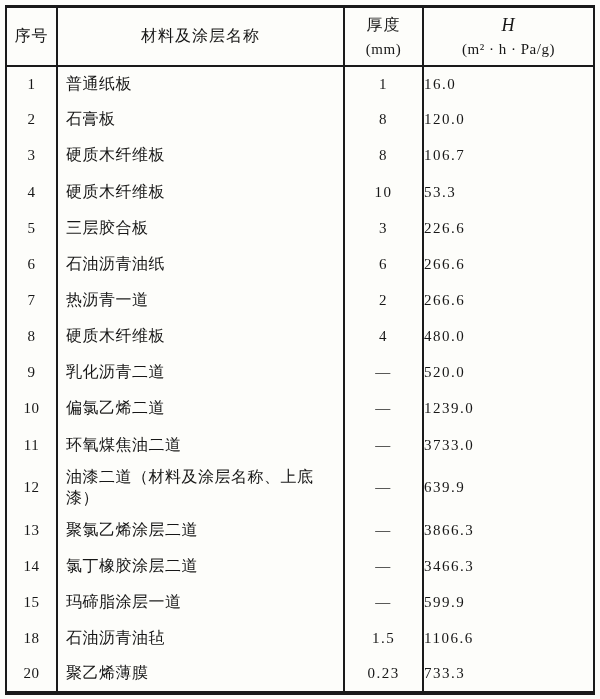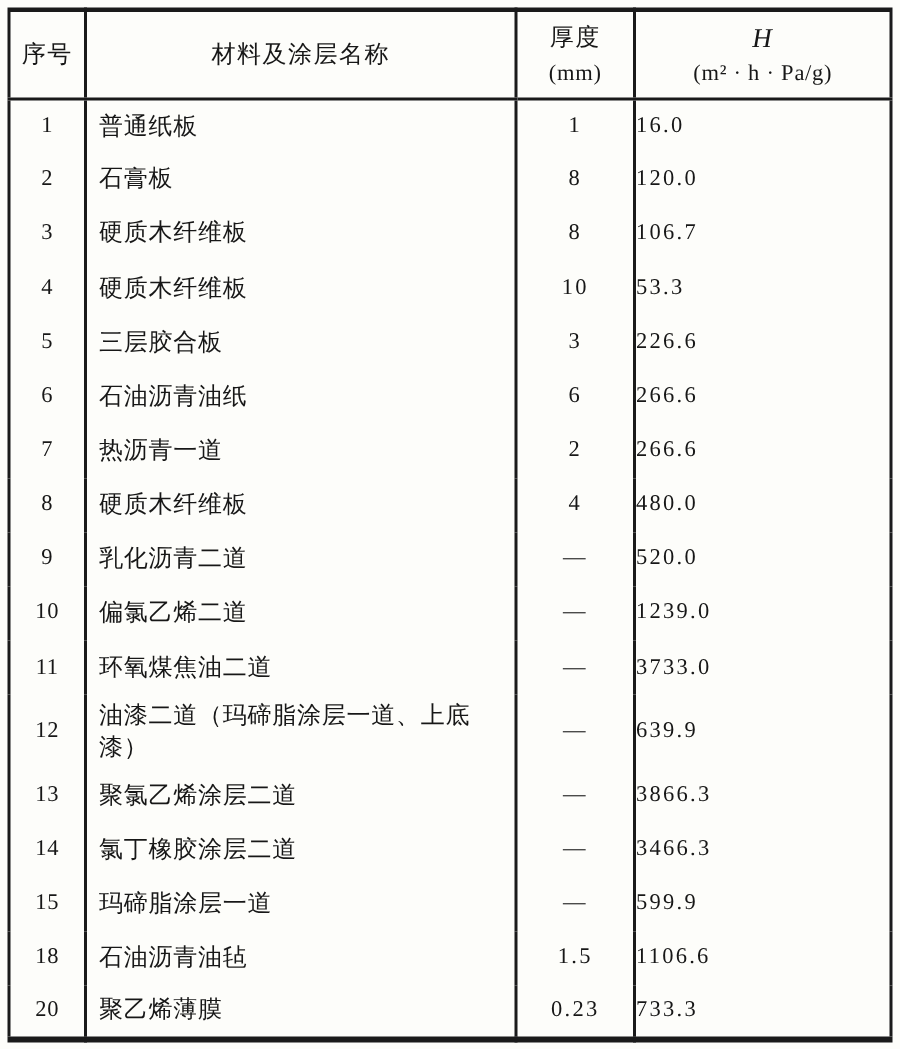--- a/index.html
+++ b/index.html
@@ -134,21 +134,21 @@
           <td class="c-h">1239.0</td>
         </tr>
         <tr>
           <td class="c-no">11</td>
           <td class="c-name">环氧煤焦油二道</td>
           <td class="c-thick">—</td>
           <td class="c-h">3733.0</td>
         </tr>
         <tr>
           <td class="c-no">12</td>
-          <td class="c-name">油漆二道（玛碲脂涂层一道、上底漆）</td>
+          <td class="c-name">油漆二道（材料及涂层名称、上底漆）</td>
           <td class="c-thick">—</td>
           <td class="c-h">639.9</td>
         </tr>
         <tr>
           <td class="c-no">13</td>
           <td class="c-name">聚氯乙烯涂层二道</td>
           <td class="c-thick">—</td>
           <td class="c-h">3866.3</td>
         </tr>
         <tr>

